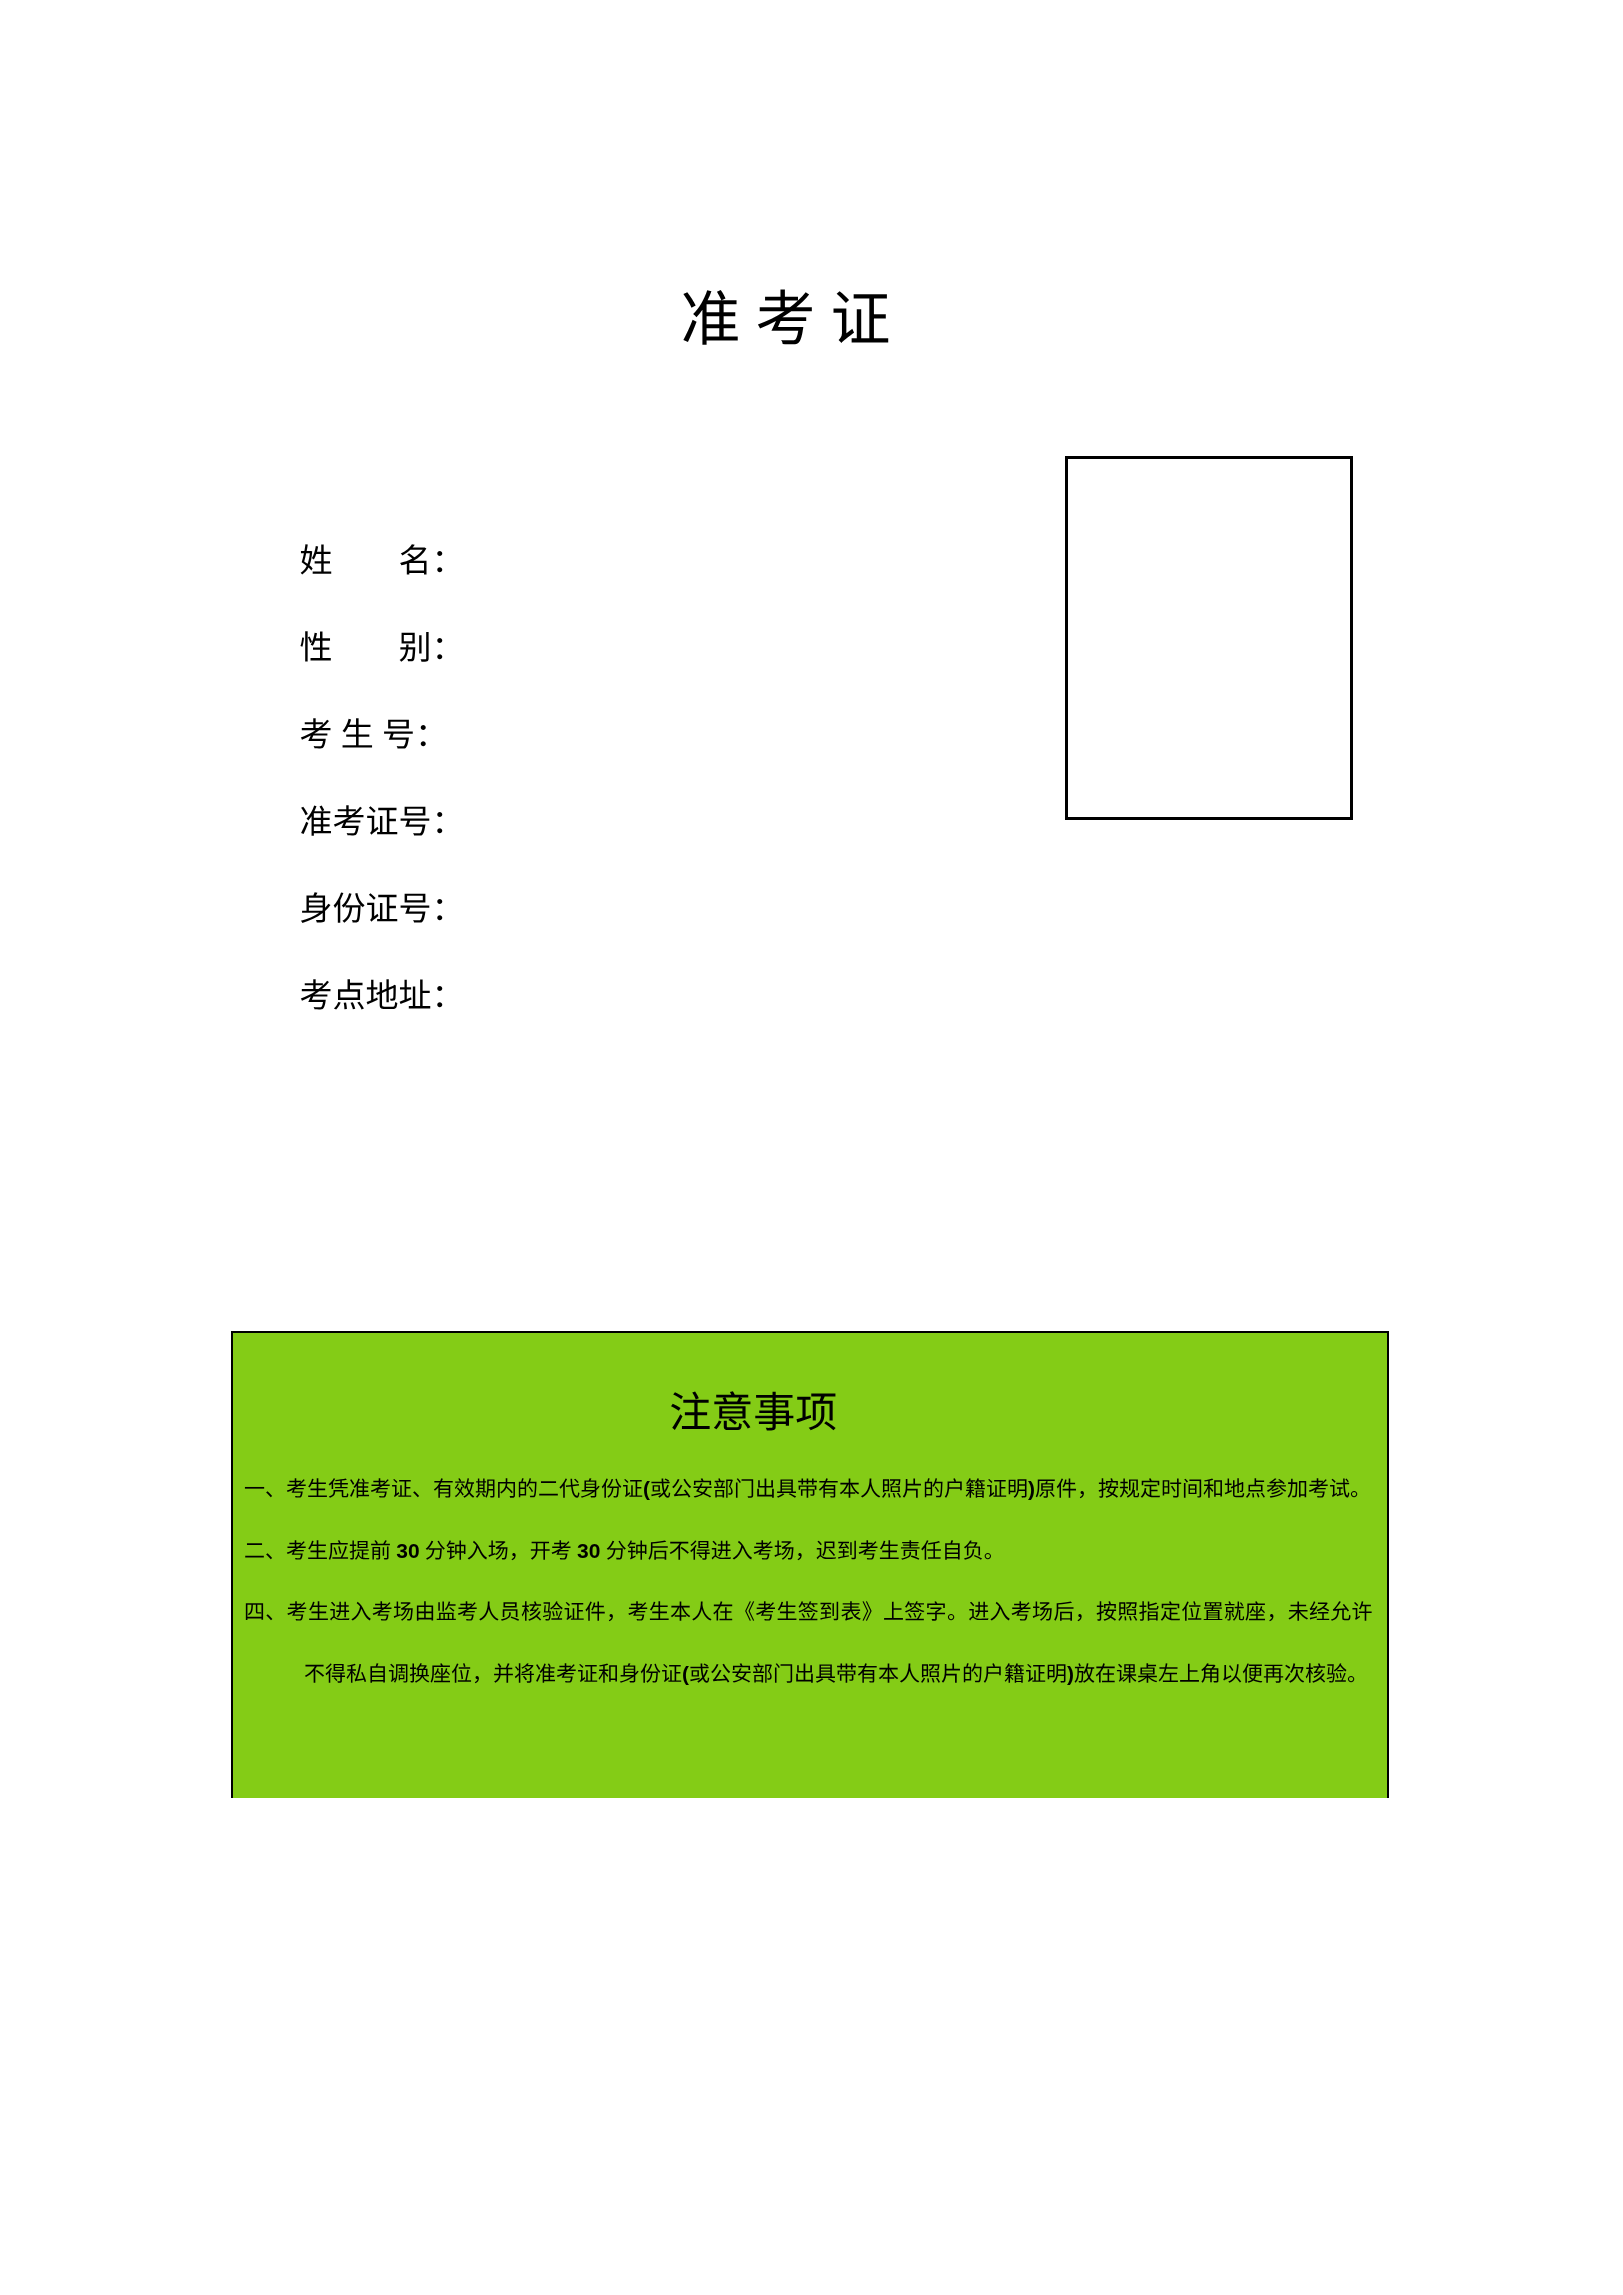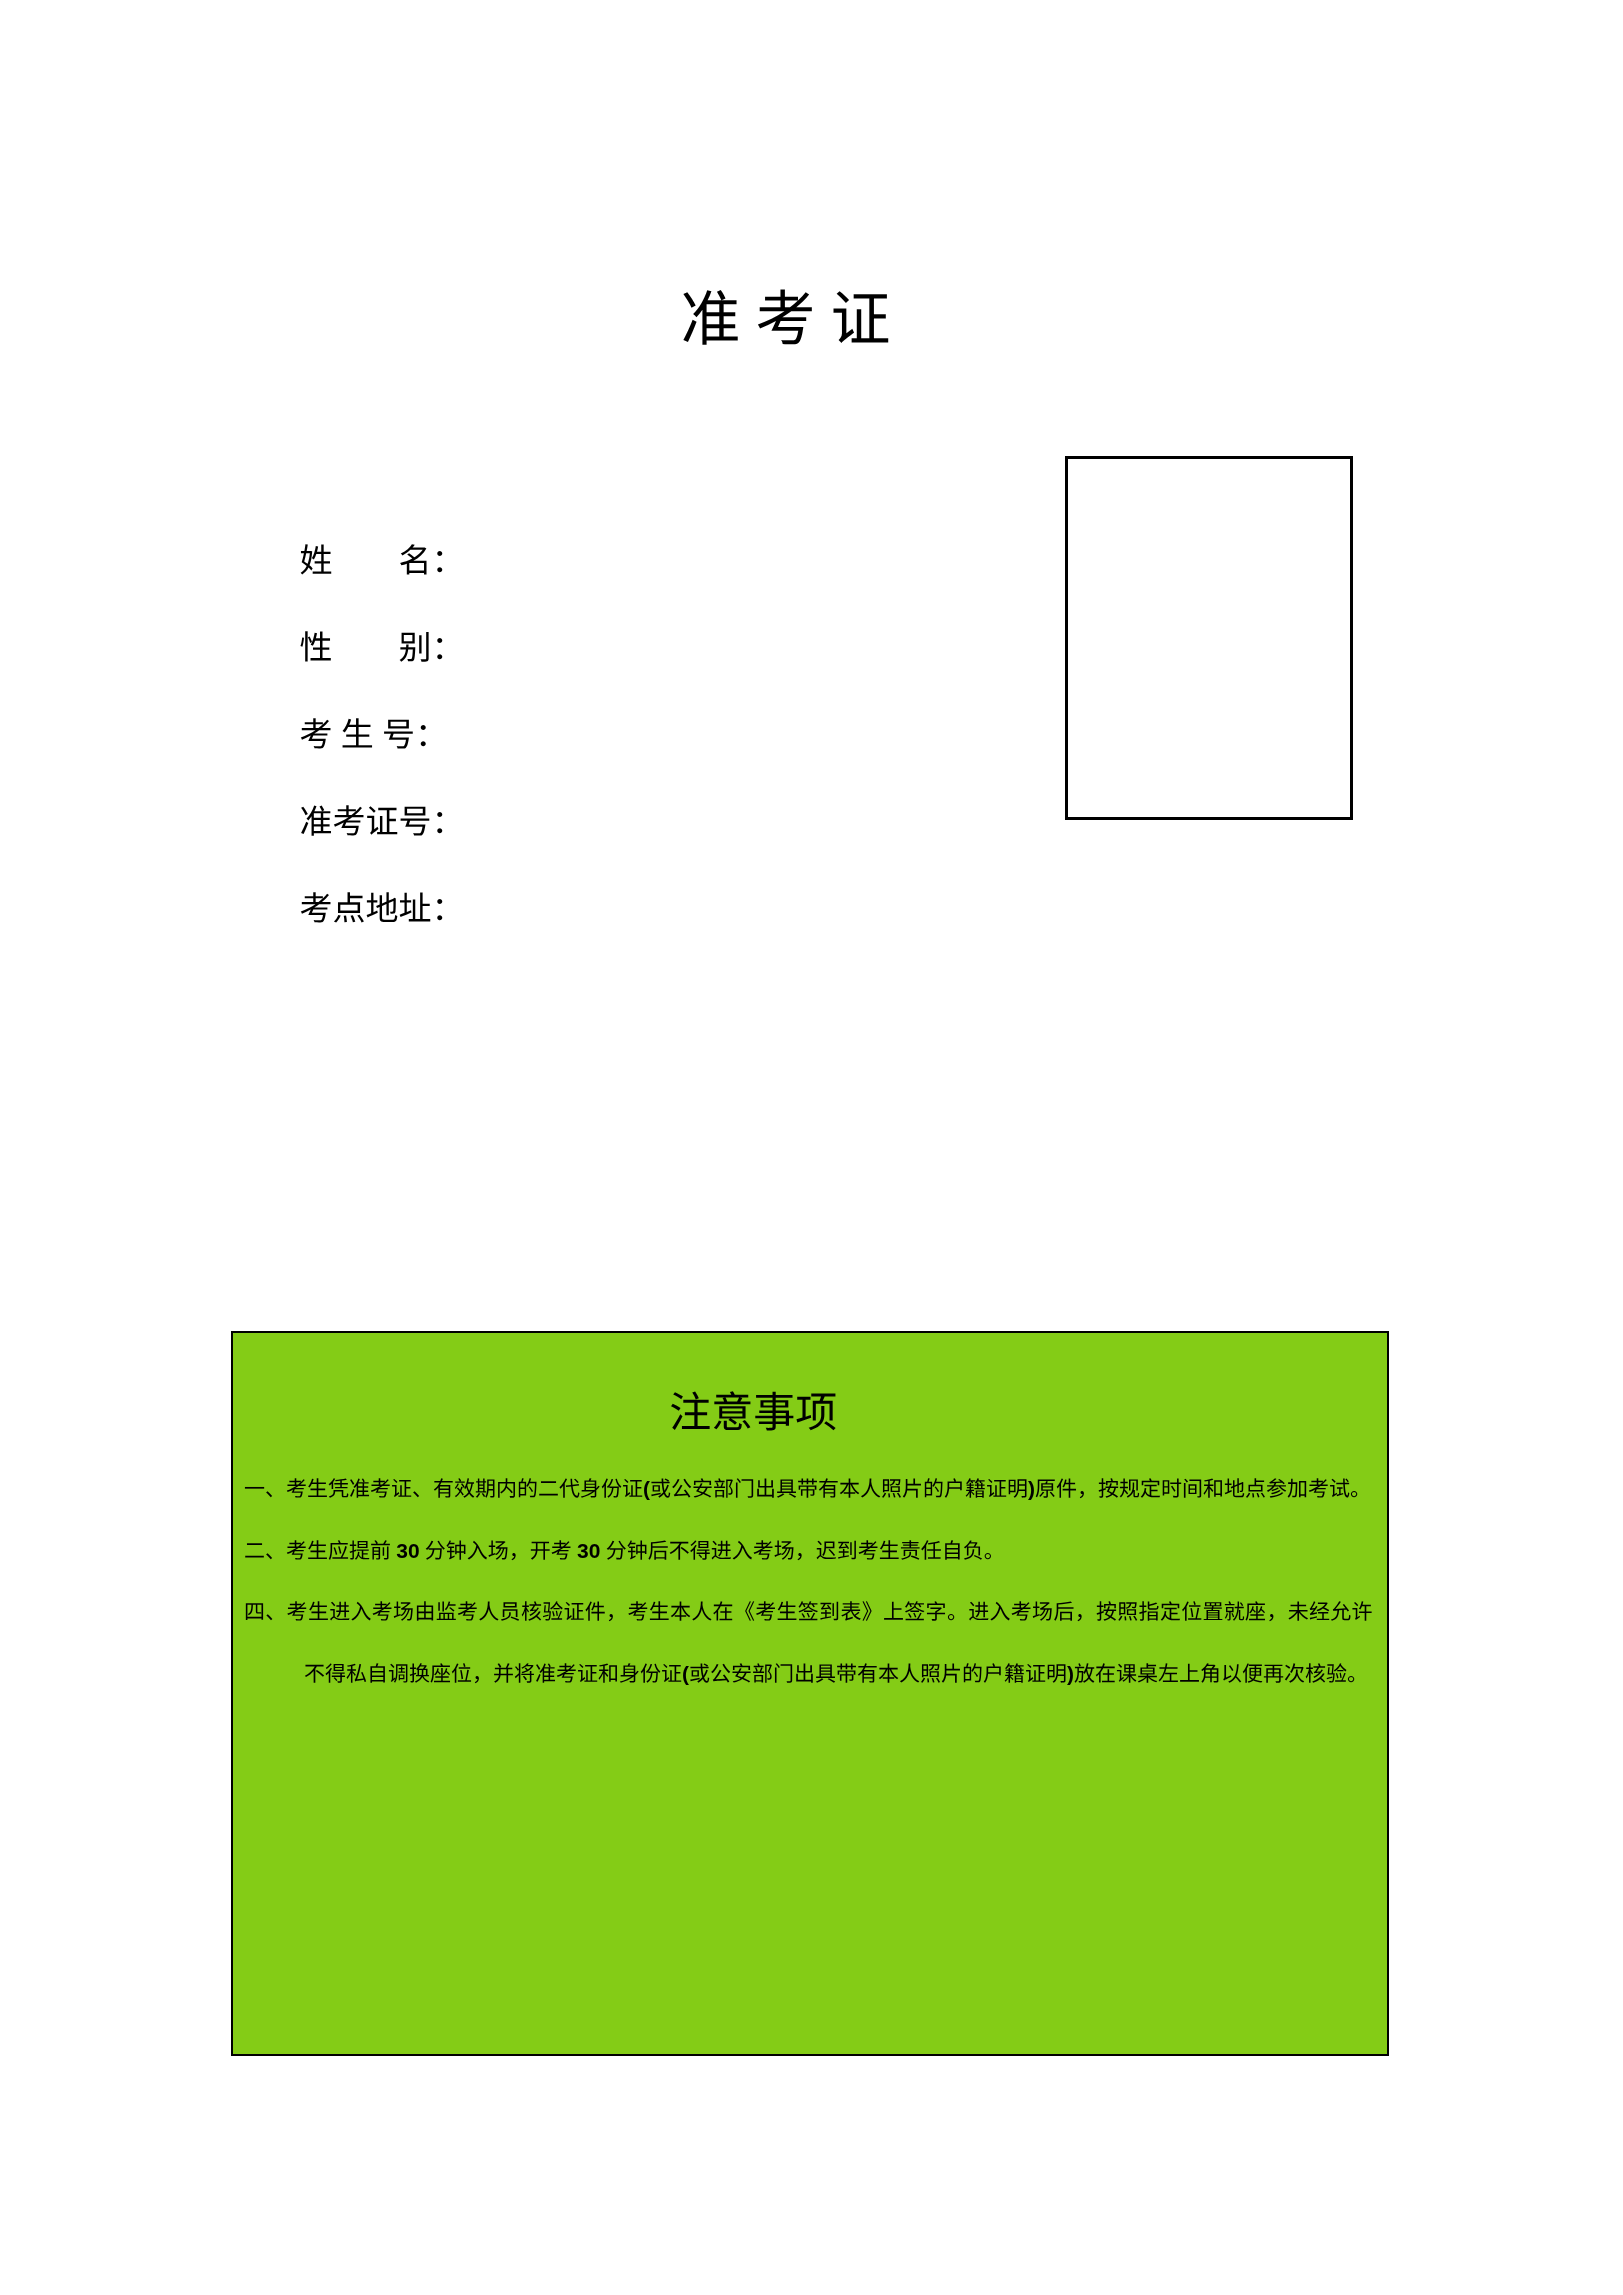--- a/index.html
+++ b/index.html
@@ -3,21 +3,21 @@
 <meta charset="utf-8">
 <style>
   html, body {
     margin: 0;
     padding: 0;
     background: #ffffff;
   }
   .page {
     position: relative;
     width: 1623px;
-    height: 2295px;
+    height: 1798px;
     background: #ffffff;
     color: #000000;
     font-family: "Liberation Serif", "DejaVu Serif", serif;
     overflow: hidden;
   }
   .doc-title {
     position: absolute;
     top: 290px;
     left: 0;
     width: 100%;
@@ -100,20 +100,23 @@
     <div class="field-row">
       <span class="field-label">性　　别：</span><span class="field-value"></span>
     </div>
     <div class="field-row">
       <span class="field-label">考 生 号：</span><span class="field-value"></span>
     </div>
     <div class="field-row">
       <span class="field-label">准考证号：</span><span class="field-value"></span>
     </div>
     <div class="field-row">
+      <span class="field-label">身份证号：</span><span class="field-value"></span>
+    </div>
+    <div class="field-row">
       <span class="field-label">考点地址：</span><span class="field-value"></span>
     </div>
   </div>
 
   <div class="photo-box"></div>
 
   <div class="notice-box">
     <div class="notice-title">注意事项</div>
     <div class="notice-items">
       <div class="notice-item">

